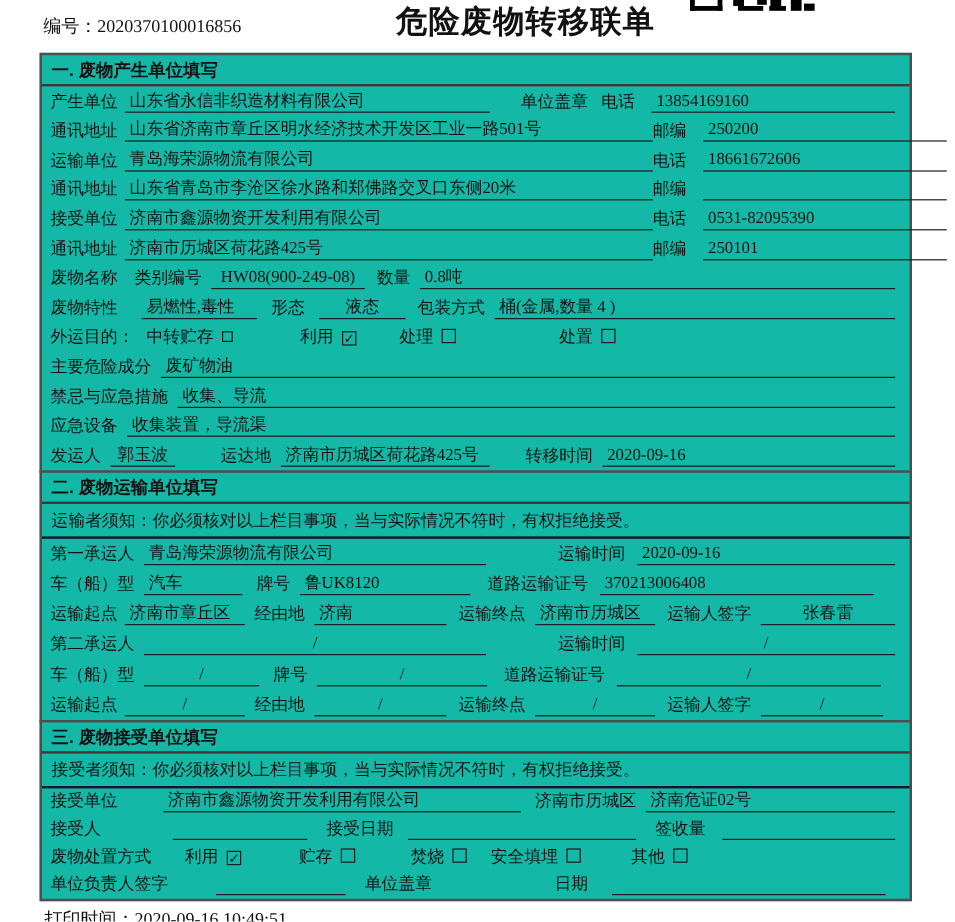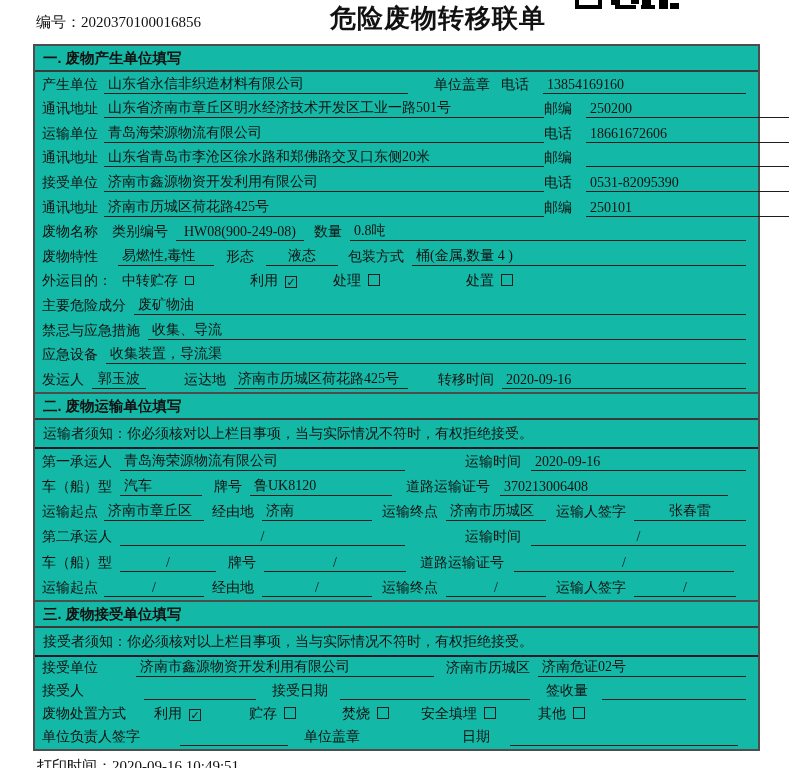--- a/index.html
+++ b/index.html
@@ -289,21 +289,21 @@
         <span class="l">废物处置方式</span>
         <span class="grp" style="margin-left:28px">
           <span>利用</span><span class="cb">✓</span>
         </span>
         <span class="grp" style="margin-left:48px">
           <span>贮存</span><span class="cb"></span>
         </span>
         <span class="grp" style="margin-left:46px">
           <span>焚烧</span><span class="cb"></span>
         </span>
-        <span class="grp" style="margin-left:32px">
+        <span class="grp" style="margin-left:20px">
           <span>安全填埋</span><span class="cb"></span>
         </span>
         <span class="grp" style="margin-left:42px">
           <span>其他</span><span class="cb"></span>
         </span>
       </div>
 
       <div class="r">
         <span class="l">单位负责人签字</span>
         <span class="v" style="width:108px;margin-left:40px"></span>

